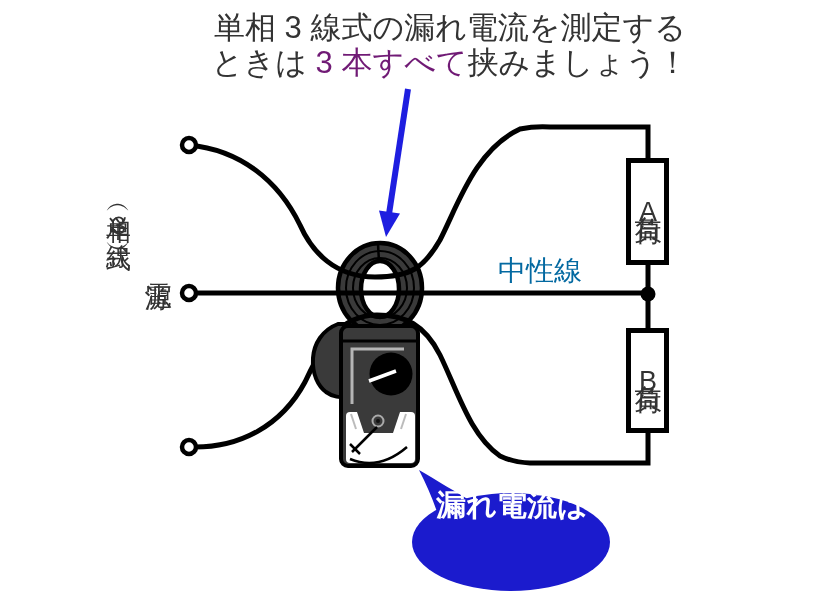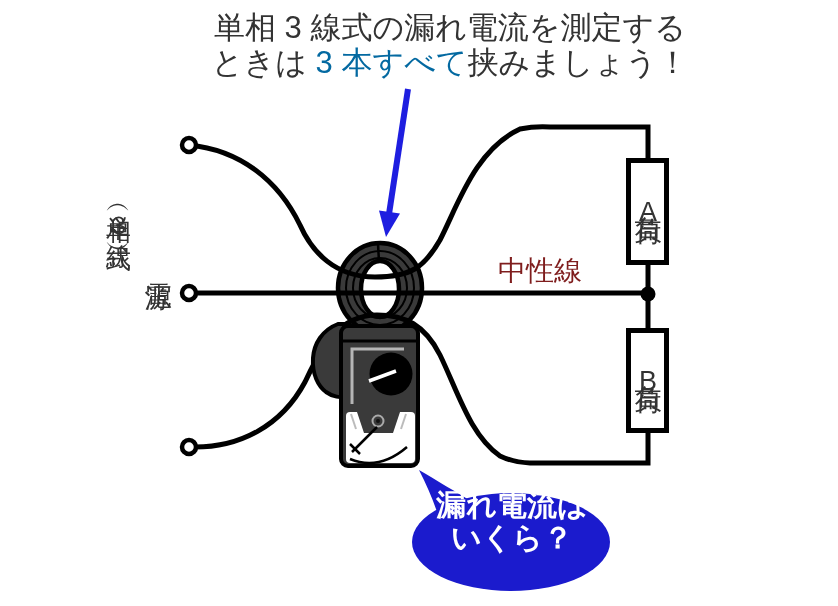--- a/index.html
+++ b/index.html
@@ -6,27 +6,27 @@
   .stage{
     position:relative;width:838px;height:606px;background:#ffffff;
     font-family:"Liberation Sans",sans-serif;color:#333333;overflow:hidden;
   }
   .stage svg{position:absolute;left:0;top:0;z-index:1;}
   .txt{position:absolute;z-index:2;white-space:nowrap;}
   .title{
     left:130px;top:10px;width:640px;text-align:center;
     font-size:31px;line-height:35px;color:#333333;
   }
-  .title .hl{color:#0369a1;}
+  .title .hl{color:#701a75;}
   .v-label{
     writing-mode:vertical-rl;font-size:25px;color:#333333;letter-spacing:1px;
   }
   .bracket-label{left:103px;top:196px;height:200px;}
   .power-label{left:140px;top:262px;font-size:27px;}
-  .neutral-label{left:498px;top:252px;font-size:28px;color:#7f1d1d;}
+  .neutral-label{left:498px;top:252px;font-size:28px;color:#0369a1;}
   .load-box{
     position:absolute;z-index:2;background:#ffffff;border:5px solid #000;
     display:flex;align-items:center;justify-content:center;box-sizing:border-box;
   }
   .load-a{left:626px;top:158px;width:43px;height:107px;}
   .load-b{left:626px;top:328px;width:43px;height:105px;}
   .load-box span{
     writing-mode:vertical-rl;text-orientation:upright;
     font-size:27px;line-height:1;color:#333333;letter-spacing:1px;
   }
@@ -106,16 +106,15 @@
 
   <div class="load-box load-a">
     <span>負荷A</span>
   </div>
   <div class="load-box load-b">
     <span>負荷B</span>
   </div>
 
   <div class="txt callout-text">
     <div>漏れ電流は</div>
-    <div>いくら？</div>
   </div>
 
 </div>
 
 </body></html>

